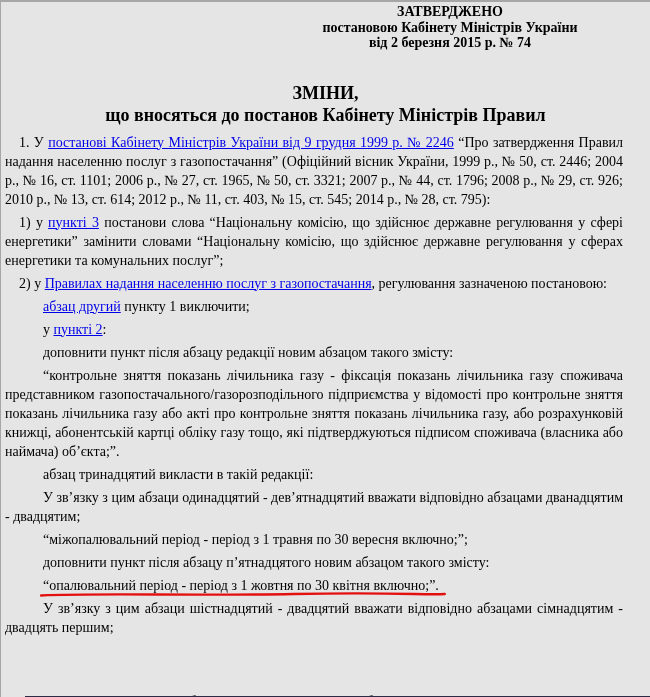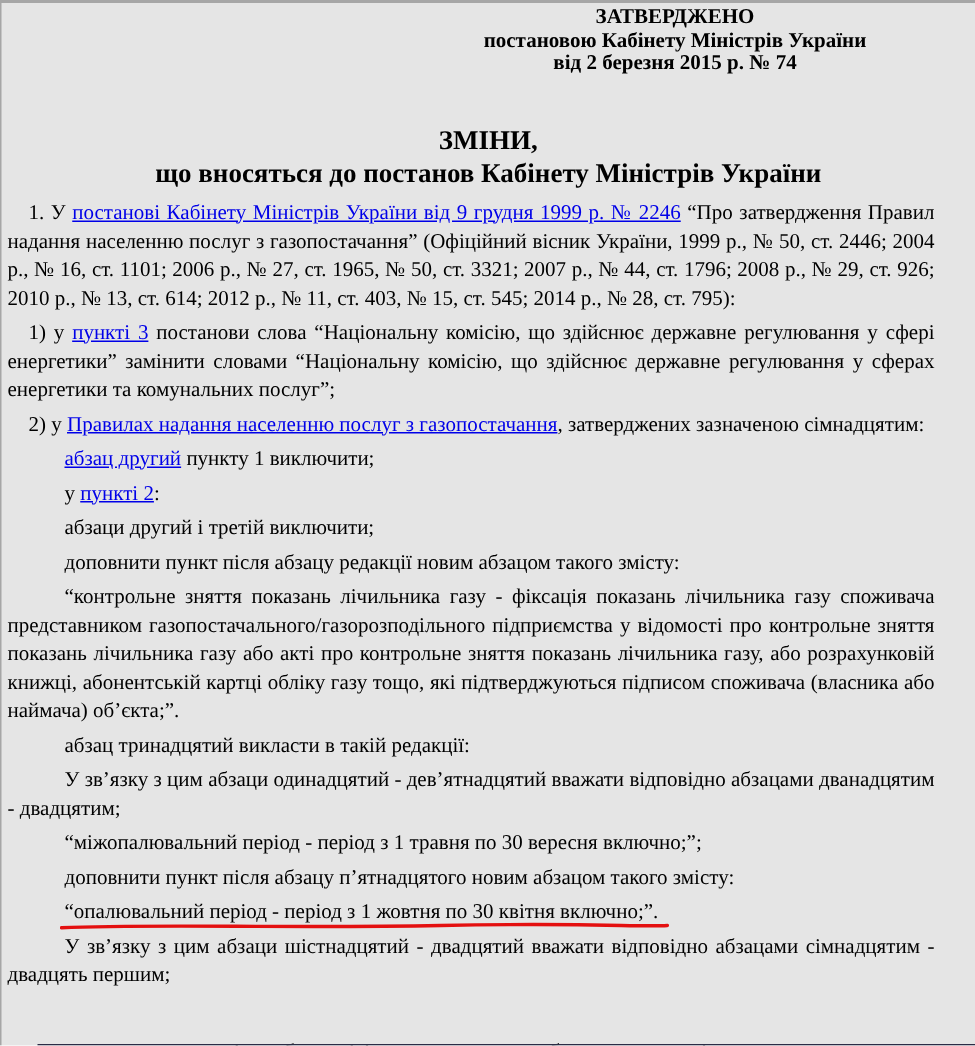--- a/index.html
+++ b/index.html
@@ -75,30 +75,29 @@
 <div class="page">
 
   <div class="approval">
     <div>ЗАТВЕРДЖЕНО</div>
     <div>постановою Кабінету Міністрів України</div>
     <div>від 2 березня 2015 р. № 74</div>
   </div>
 
   <div class="doc-title">
     <div>ЗМІНИ,</div>
-    <div>що вносяться до постанов Кабінету Міністрів України</div>
+    <div>що вносяться до постанов Кабінету Міністрів Правил</div>
   </div>
 
   <div class="doc-body" id="doc-body">
       <p class="small-indent"><span>1. У </span><a>постанові Кабінету Міністрів України від 9 грудня 1999 р. № 2246</a><span> “Про затвердження Правил надання населенню послуг з газопостачання” (Офіційний вісник України, 1999 р., № 50, ст. 2446; 2004 р., № 16, ст. 1101; 2006 р., № 27, ст. 1965, № 50, ст. 3321; 2007 р., № 44, ст. 1796; 2008 р., № 29, ст. 926; 2010 р., № 13, ст. 614; 2012 р., № 11, ст. 403, № 15, ст. 545; 2014 р., № 28, ст. 795):</span></p>
       <p class="small-indent"><span>1) у </span><a>пункті 3</a><span> постанови слова “Національну комісію, що здійснює державне регулювання у сфері енергетики” замінити словами “Національну комісію, що здійснює державне регулювання у сферах енергетики та комунальних послуг”;</span></p>
-      <p class="small-indent"><span>2) у </span><a>Правилах надання населенню послуг з газопостачання</a><span>, затверджених зазначеною сімнадцятим:</span></p>
+      <p class="small-indent"><span>2) у </span><a>Правилах надання населенню послуг з газопостачання</a><span>, регулювання зазначеною постановою:</span></p>
       <p><a>абзац другий</a><span> пункту 1 виключити;</span></p>
       <p><span>у </span><a>пункті 2</a><span>:</span></p>
-      <p><span>абзаци другий і третій виключити;</span></p>
       <p><span>доповнити пункт після абзацу редакції новим абзацом такого змісту:</span></p>
       <p><span>“контрольне зняття показань лічильника газу - фіксація показань лічильника газу споживача представником газопостачального/газорозподільного підприємства у відомості про контрольне зняття показань лічильника газу або акті про контрольне зняття показань лічильника газу, або розрахунковій книжці, абонентській картці обліку газу тощо, які підтверджуються підписом споживача (власника або наймача) об’єкта;”.</span></p>
       <p><span>абзац тринадцятий викласти в такій редакції:</span></p>
       <p><span>У зв’язку з цим абзаци одинадцятий - дев’ятнадцятий вважати відповідно абзацами дванадцятим - двадцятим;</span></p>
       <p><span>“міжопалювальний період - період з 1 травня по 30 вересня включно;”;</span></p>
       <p><span>доповнити пункт після абзацу п’ятнадцятого новим абзацом такого змісту:</span></p>
       <p><span class="marker"><span>“опалювальний період - період з 1 жовтня по 30 квітня включно;”.</span><svg viewBox="0 0 400 7" preserveAspectRatio="none">
             <path d="M1,4.5 C 60,1.8 150,5 250,3 S 380,4.2 399,3" fill="none" stroke="#e41010" stroke-width="2.3" stroke-linecap="round"></path>
           </svg></span></p>
       <p><span>У зв’язку з цим абзаци шістнадцятий - двадцятий вважати відповідно абзацами сімнадцятим - двадцять першим;</span></p>

